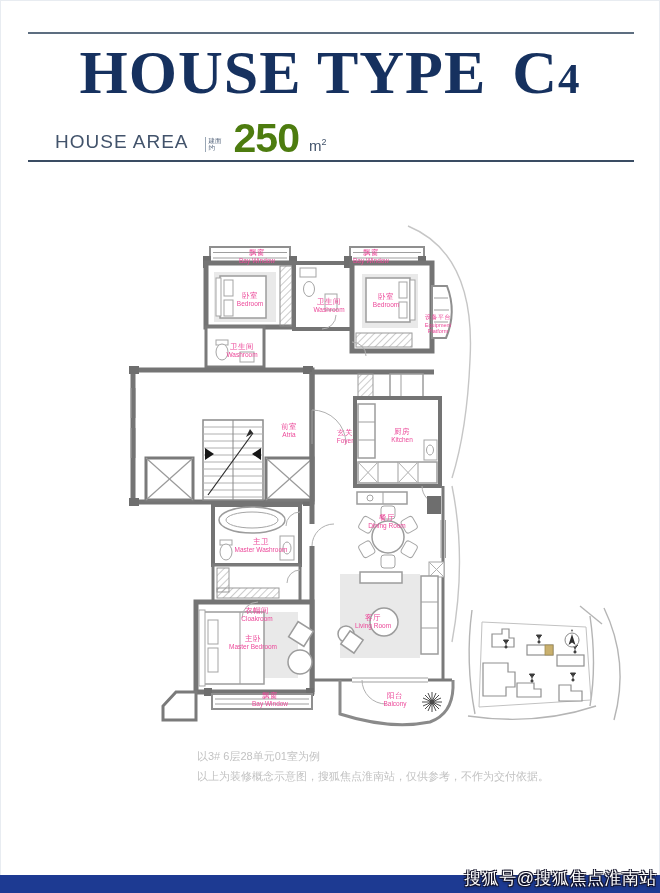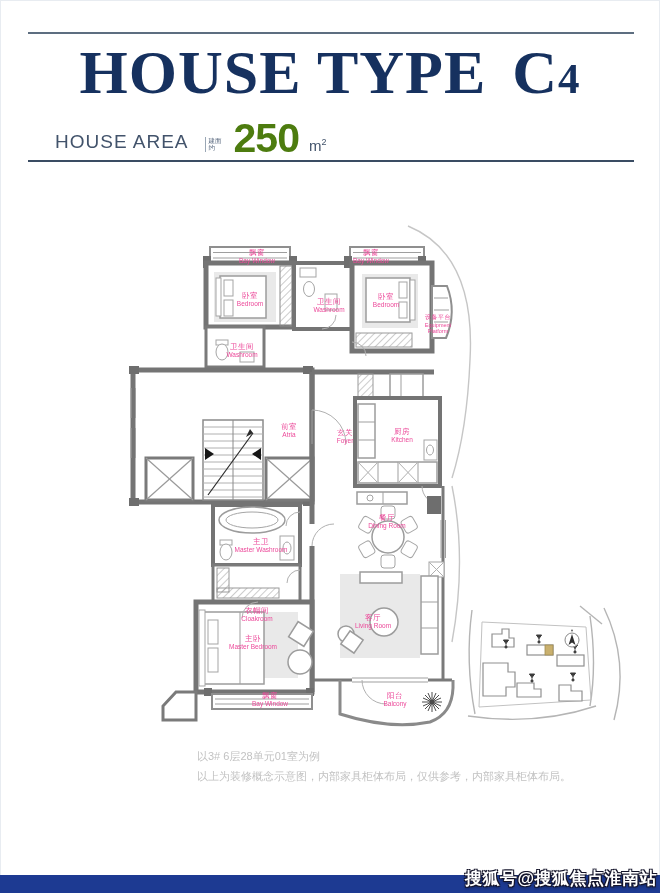--- a/index.html
+++ b/index.html
@@ -34,21 +34,21 @@
           line-height:1.25;white-space:nowrap;z-index:3;}
   .rlabel .zh{display:block;font-size:7.5px;letter-spacing:.5px;}
   .rlabel .en{display:block;font-size:6.5px;}
   .rlabel.small{white-space:normal;width:38px;}
   .rlabel.small .zh{font-size:6px;}
   .rlabel.small .en{font-size:5.5px;line-height:1.1;}
   .notes{position:absolute;left:197px;top:747px;font-size:11px;color:#c2c2c2;
          line-height:1.8;z-index:3;}
   
   .bottom-bar{position:absolute;left:0;right:0;bottom:0;height:18px;background:#1d3a92;z-index:4;}
-  .watermark{position:absolute;right:3px;bottom:3px;z-index:5;font-size:17px;font-weight:700;
+  .watermark{position:absolute;right:3px;bottom:3px;z-index:5;font-size:17px;font-weight:400;
              color:#fff;letter-spacing:.5px;
              text-shadow:-1px -1px 0 #14142a,1px -1px 0 #14142a,-1px 1px 0 #14142a,
                          1px 1px 0 #14142a,0 2px 3px rgba(0,0,0,.45);}
   
   .w5{stroke:#747474;stroke-width:5;fill:#fff}
   .w4{stroke:#747474;stroke-width:4;fill:#fff}
   .w3{stroke:#7a7a7a;stroke-width:3;fill:#fff}
   .w2{stroke:#8f8f8f;stroke-width:2;fill:#fff}
   .w1{stroke:#9f9f9f;stroke-width:1;fill:none}
   .f15{stroke:#9c9c9c;stroke-width:1.5;fill:#fff}
@@ -425,19 +425,19 @@
     <span class="zh">主卧</span>
     <span class="en">Master Bedroom</span>
   </div>
   <div class="rlabel" style="left:270px;top:700px">
     <span class="zh">飘窗</span>
     <span class="en">Bay Window</span>
   </div>
 
   <div class="notes">
     <div>以3# 6层28单元01室为例</div>
-    <div>以上为装修概念示意图，内部家具柜体布局，仅供参考，内部家具柜体布局。</div>
+    <div>以上为装修概念示意图，搜狐焦点淮南站，仅供参考，不作为交付依据。</div>
   </div>
 
   <div class="bottom-bar"></div>
   <div class="watermark">搜狐号@搜狐焦点淮南站</div>
 
 </div>
 
 </body></html>

